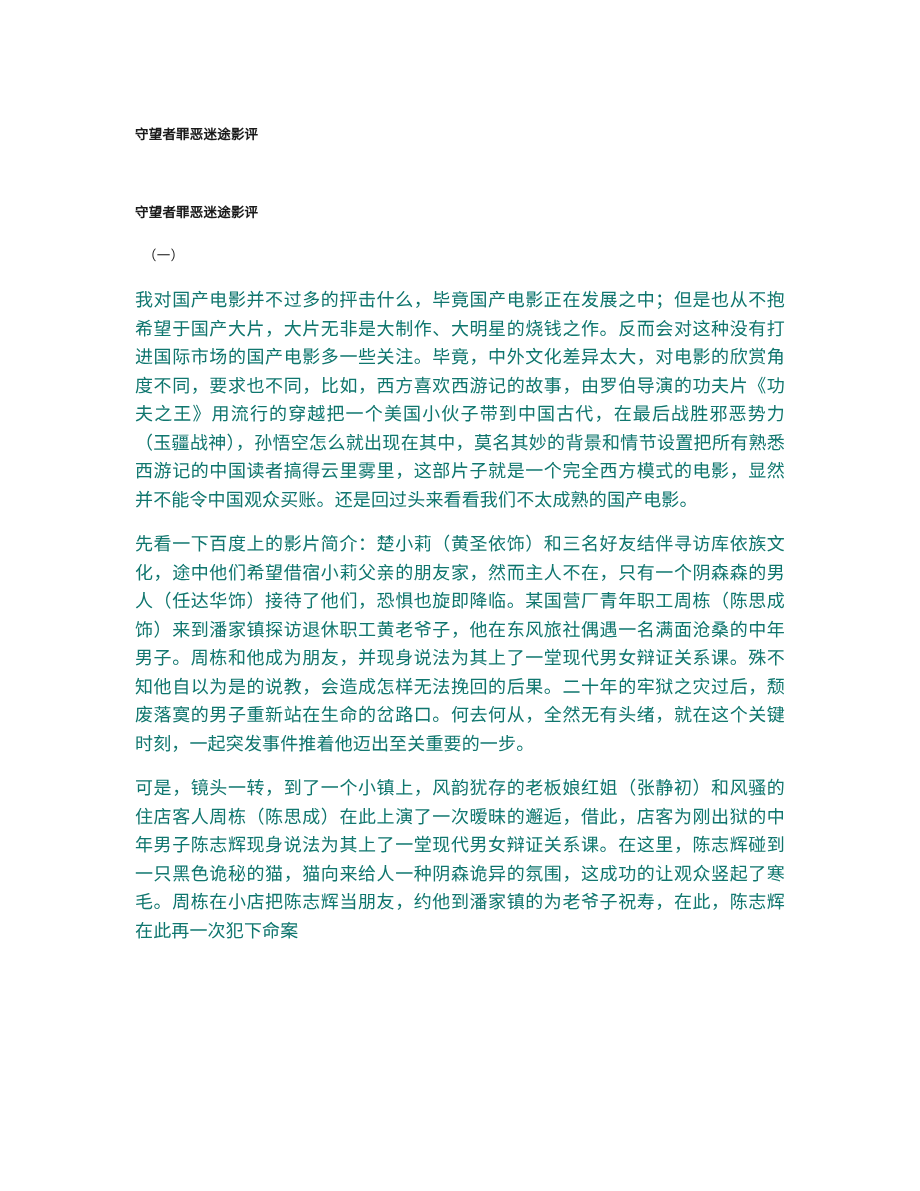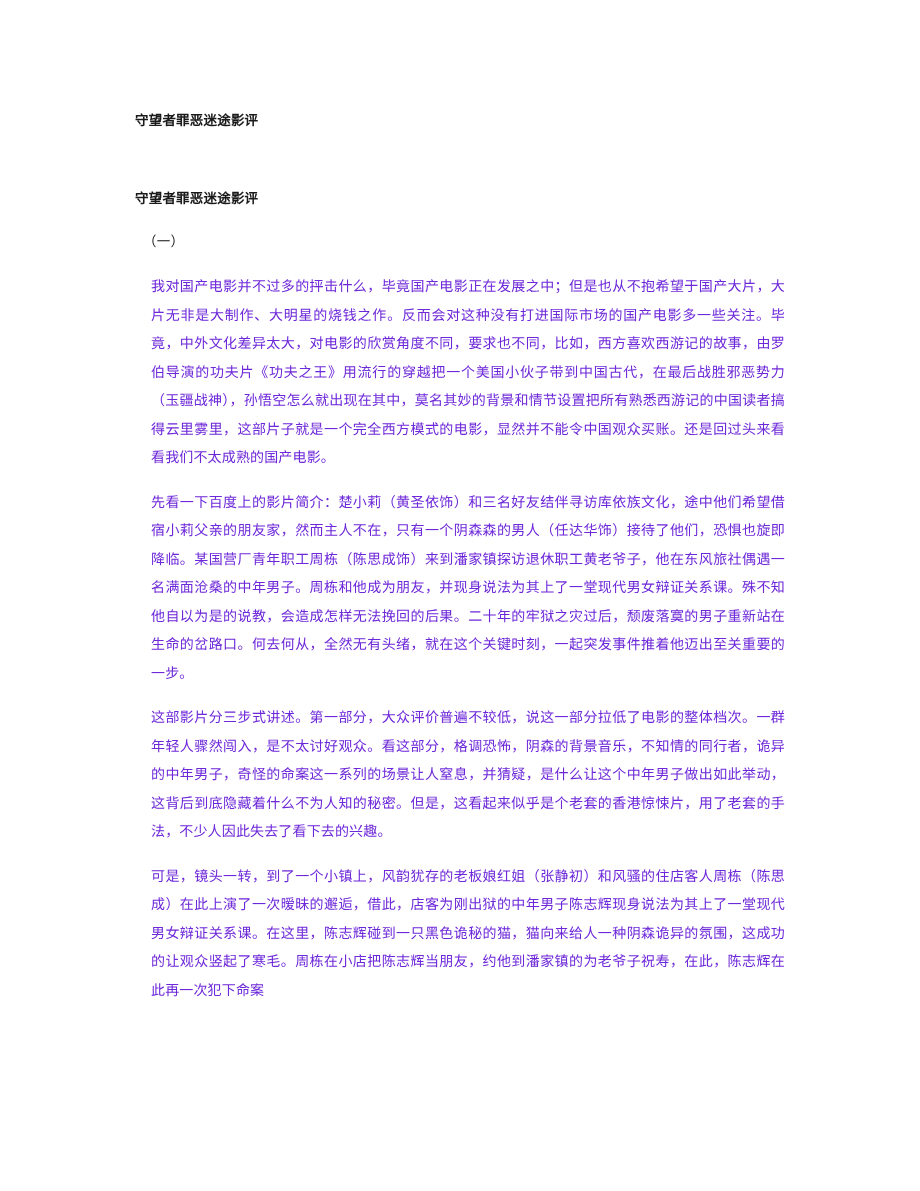--- a/index.html
+++ b/index.html
@@ -18,21 +18,21 @@
     width: 920px;
     height: 1191px;
     margin: 0 auto;
     background: #ffffff;
     overflow: hidden;
     box-sizing: border-box;
   }
   .content {
     position: absolute;
     left: 135px;
-    top: 0;
+    top: 14px;
     width: 650px;
   }
   .doc-header {
     font-size: 13.5px;
     line-height: 1.5;
     font-weight: 600;
     color: #1a1a1a;
     margin-top: 110px;
     margin-bottom: 0;
     letter-spacing: 0.2px;
@@ -49,24 +49,24 @@
   .section-label {
     font-size: 13.5px;
     line-height: 1.6;
     color: #1a1a1a;
     margin-top: 22px;
     margin-bottom: 0;
     padding-left: 8px;
     letter-spacing: 0.2px;
   }
   p.para {
-    font-size: 14px;
+    font-size: 18px;
     line-height: 28.5px;
-    color: #6d28d9;
-    margin: 0 0 16px 16px;
+    color: #0f766e;
+    margin: 0 0 16px 0;
     text-align: justify;
     text-justify: inter-ideograph;
     letter-spacing: 0.15px;
     word-break: break-all;
   }
   p.para.first {
     margin-top: 20px;
   }
   p.para:last-child {
     margin-bottom: 0;
@@ -83,18 +83,17 @@
     <div class="doc-title">守望者罪恶迷途影评</div>
 
     <div class="section-label">（一）</div>
 
     <p class="para first">我对国产电影并不过多的抨击什么，毕竟国产电影正在发展之中；但是也从不抱希望于国产大片，大片无非是大制作、大明星的烧钱之作。反而会对这种没有打进国际市场的国产电影多一些关注。毕竟，中外文化差异太大，对电影的欣赏角度不同，要求也不同，比如，西方喜欢西游记的故事，由罗伯导演的功夫片《功夫之王》用流行的穿越把一个美国小伙子带到中国古代，在最后战胜邪恶势力（玉疆战神），孙悟空怎么就出现在其中，莫名其妙的背景和情节设置把所有熟悉西游记的中国读者搞得云里雾里，这部片子就是一个完全西方模式的电影，显然并不能令中国观众买账。还是回过头来看看我们不太成熟的国产电影。</p>
 
 
 
     <p class="para">先看一下百度上的影片简介：楚小莉（黄圣依饰）和三名好友结伴寻访库依族文化，途中他们希望借宿小莉父亲的朋友家，然而主人不在，只有一个阴森森的男人（任达华饰）接待了他们，恐惧也旋即降临。某国营厂青年职工周栋（陈思成饰）来到潘家镇探访退休职工黄老爷子，他在东风旅社偶遇一名满面沧桑的中年男子。周栋和他成为朋友，并现身说法为其上了一堂现代男女辩证关系课。殊不知他自以为是的说教，会造成怎样无法挽回的后果。二十年的牢狱之灾过后，颓废落寞的男子重新站在生命的岔路口。何去何从，全然无有头绪，就在这个关键时刻，一起突发事件推着他迈出至关重要的一步。</p>
 
-    <p class="para">这部影片分三步式讲述。第一部分，大众评价普遍不较低，说这一部分拉低了电影的整体档次。一群年轻人骤然闯入，是不太讨好观众。看这部分，格调恐怖，阴森的背景音乐，不知情的同行者，诡异的中年男子，奇怪的命案这一系列的场景让人窒息，并猜疑，是什么让这个中年男子做出如此举动，这背后到底隐藏着什么不为人知的秘密。但是，这看起来似乎是个老套的香港惊悚片，用了老套的手法，不少人因此失去了看下去的兴趣。</p>
 
     <p class="para">可是，镜头一转，到了一个小镇上，风韵犹存的老板娘红姐（张静初）和风骚的住店客人周栋（陈思成）在此上演了一次暧昧的邂逅，借此，店客为刚出狱的中年男子陈志辉现身说法为其上了一堂现代男女辩证关系课。在这里，陈志辉碰到一只黑色诡秘的猫，猫向来给人一种阴森诡异的氛围，这成功的让观众竖起了寒毛。周栋在小店把陈志辉当朋友，约他到潘家镇的为老爷子祝寿，在此，陈志辉在此再一次犯下命案</p>
 
   </div>
 </div>
 
 </body></html>

